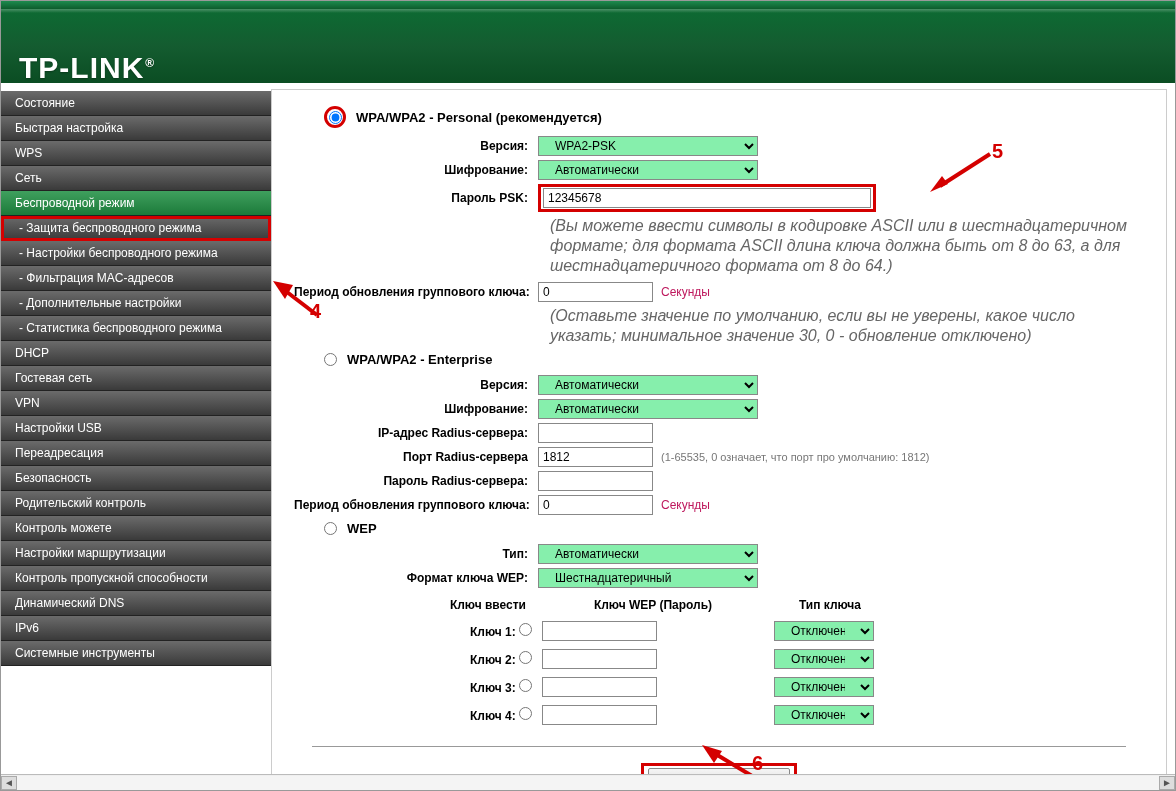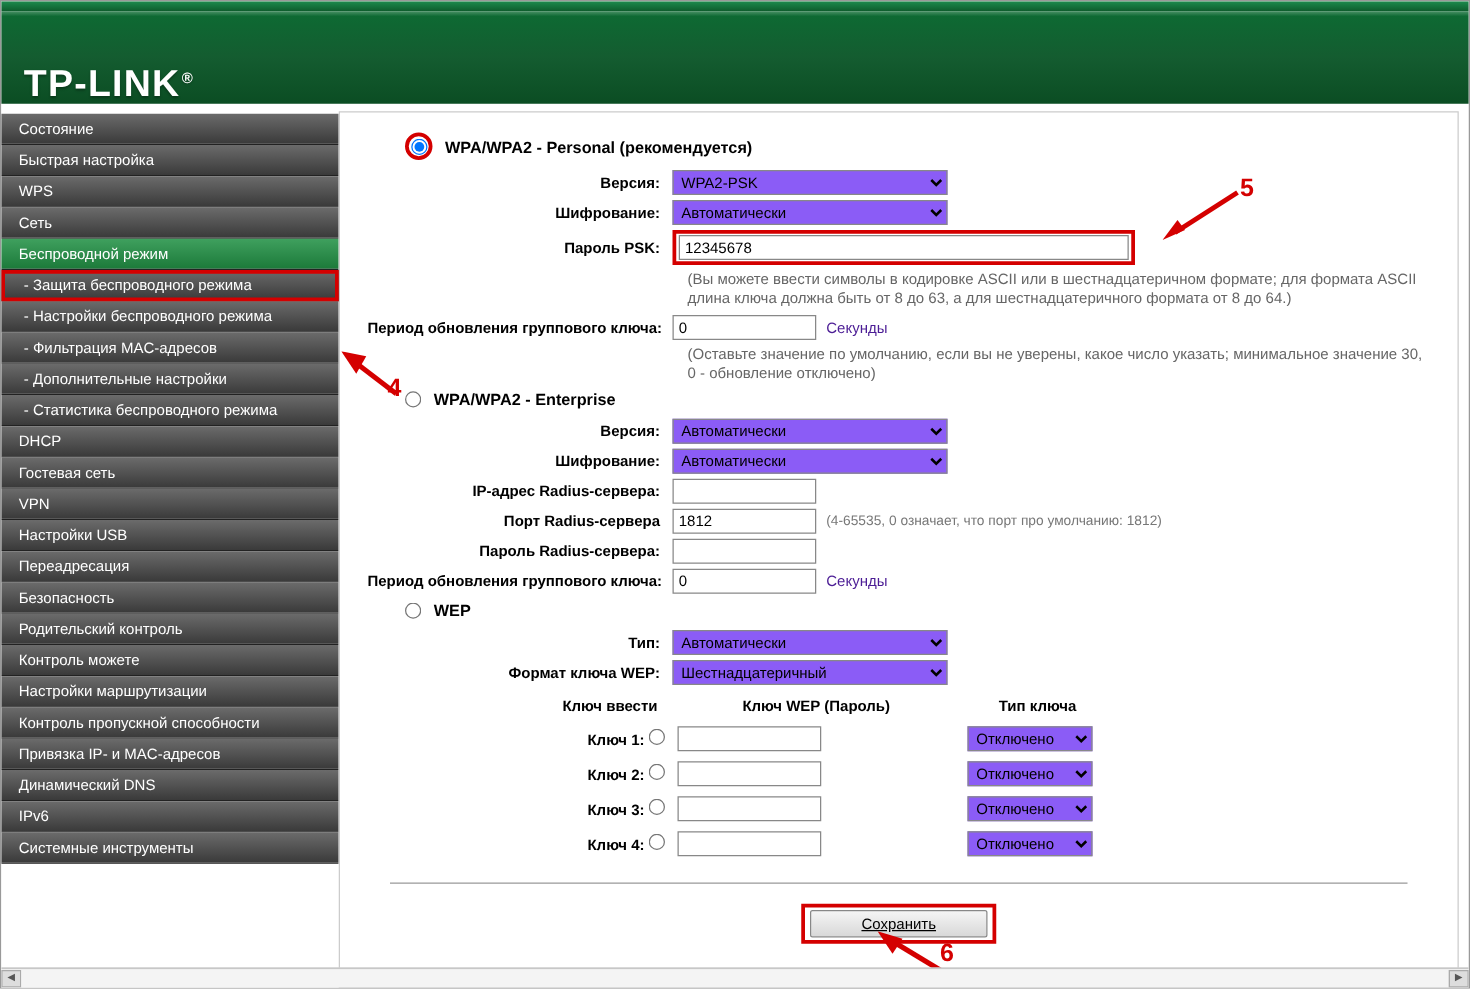--- a/index.html
+++ b/index.html
@@ -114,48 +114,49 @@
       padding-right: 10px;
       font-size: 12px;
       font-weight: bold;
       color: #000;
       white-space: nowrap;
     }
     .field-ctrl { display: flex; align-items: center; gap: 8px; flex: 1; }
     select {
       width: 220px;
       font-size: 12px;
-      padding: 1px 2px;
+      padding: 1px 12px;
       border: 1px solid #888;
-      background: #8b5cf6;
+      background: #86efac;
     }
     input[type="text"] {
       width: 115px;
       font-size: 12px;
       padding: 2px 4px;
       border: 1px solid #888;
       background: #fff;
     }
     .psk-box {
       border: 3px solid #d40000;
       padding: 1px 2px;
       display: inline-block;
     }
     .psk-box input {
-      width: 360px;
+      width: 328px;
       border: 1px solid #888;
     }
     .help-text {
       color: #666;
-      font-size: 12px;
+      font-size: 16px;
       margin: 2px 0 6px 256px;
       max-width: 600px;
       line-height: 1.25;
-    }
-    .unit-text { color: #4c1d95; font-size: 12px; }
+      font-style: italic;
+    }
+    .unit-text { color: #be185d; font-size: 12px; }
     .wep-table {
       margin: 4px 0 0 60px;
     }
     .wep-table th { font-weight: bold; padding: 4px 10px; text-align: center; font-size: 12px;}
     .wep-table td { padding: 3px 4px; }
     .wep-label { width: 140px; text-align: right; font-weight: bold; padding-right: 8px; white-space: nowrap;}
     .wep-input { width: 190px; background: #eee; }
     select.wep-sel { width: 100px; }
     hr.sep {
       border: none; border-top: 1px solid #999;
@@ -218,21 +219,20 @@
         <div class="menu-item">DHCP</div>
         <div class="menu-item">Гостевая сеть</div>
         <div class="menu-item">VPN</div>
         <div class="menu-item">Настройки USB</div>
         <div class="menu-item">Переадресация</div>
         <div class="menu-item">Безопасность</div>
         <div class="menu-item">Родительский контроль</div>
         <div class="menu-item">Контроль можете</div>
         <div class="menu-item">Настройки маршрутизации</div>
         <div class="menu-item">Контроль пропускной способности</div>
-        <div class="menu-item">Привязка IP- и MAC-адресов</div>
         <div class="menu-item">Динамический DNS</div>
         <div class="menu-item">IPv6</div>
         <div class="menu-item">Системные инструменты</div>
       </div>
 
     <div class="content">
 
       <div class="sec-radio-row">
         <span class="radio-circ red">
           <input type="radio" checked="" style="">
@@ -289,21 +289,21 @@
       <div class="field-row">
         <div class="field-label">IP-адрес Radius-сервера:</div>
         <div class="field-ctrl">
             <input type="text" value="" style="">
           </div>
       </div>
       <div class="field-row">
         <div class="field-label">Порт Radius-сервера</div>
         <div class="field-ctrl">
           <input type="text" value="1812" style="">
-          <span class="unit-text" style="color:#777;font-size:11px">(4-65535, 0 означает, что порт про умолчанию: 1812)</span>
+          <span class="unit-text" style="color:#777;font-size:11px">(1-65535, 0 означает, что порт про умолчанию: 1812)</span>
         </div>
       </div>
       <div class="field-row">
         <div class="field-label">Пароль Radius-сервера:</div>
         <div class="field-ctrl">
             <input type="text" value="" style="">
           </div>
       </div>
       <div class="field-row">
         <div class="field-label">Период обновления группового ключа:</div>

